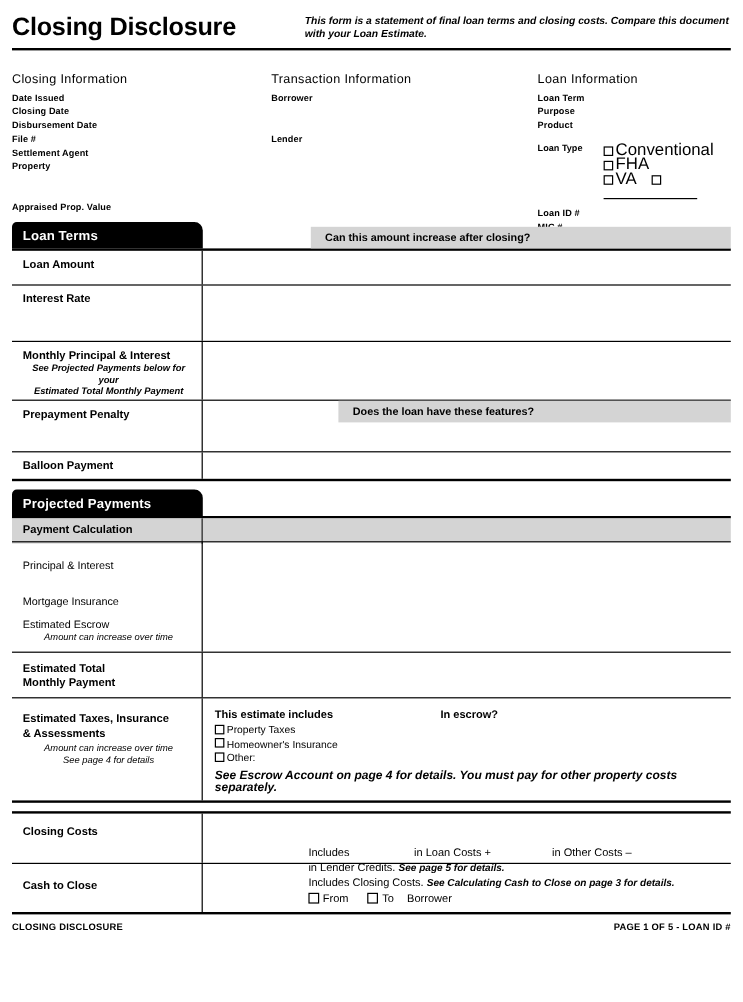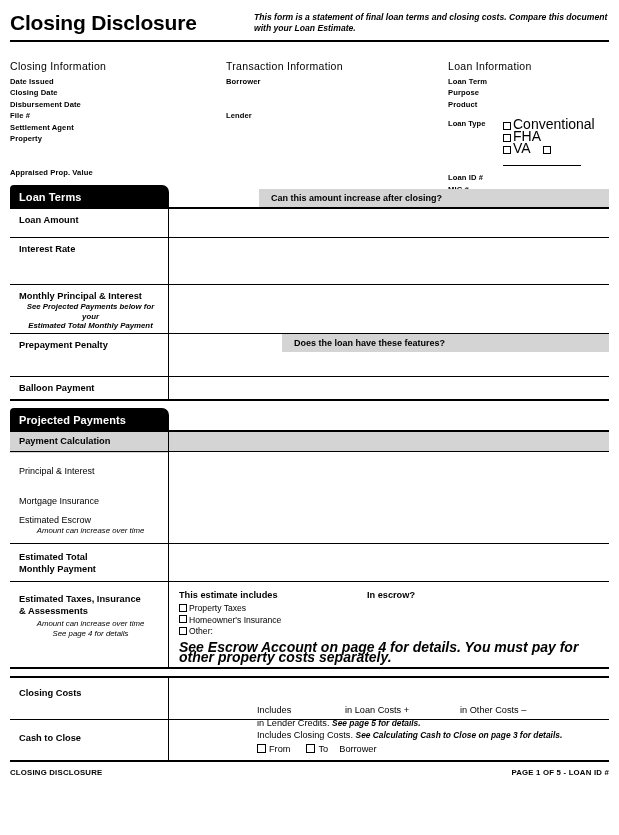--- a/index.html
+++ b/index.html
@@ -207,21 +207,21 @@
     font-weight: bold;
     line-height: 12px;
     margin-bottom: 2px;
   }
   .esc-head .a { width: 188px; }
   .esc-list {
     font-size: 8.6px;
     line-height: 11.6px;
   }
   .esc-note {
-    font-size: 14px;
+    font-size: 10px;
     font-style: italic;
     font-weight: bold;
     line-height: 10.4px;
     margin-top: 4px;
   }
 
   
   .cc-line {
     font-size: 9.2px;
     line-height: 13px;

